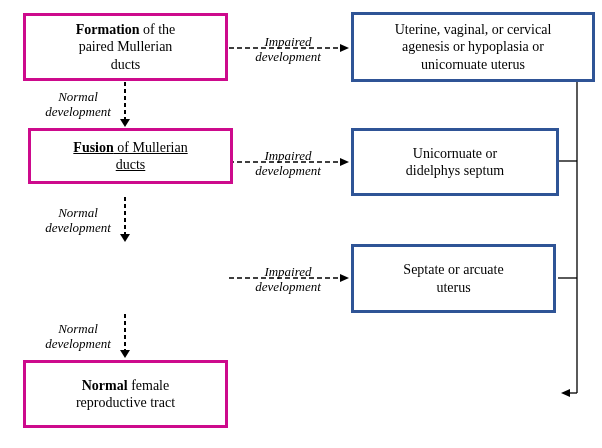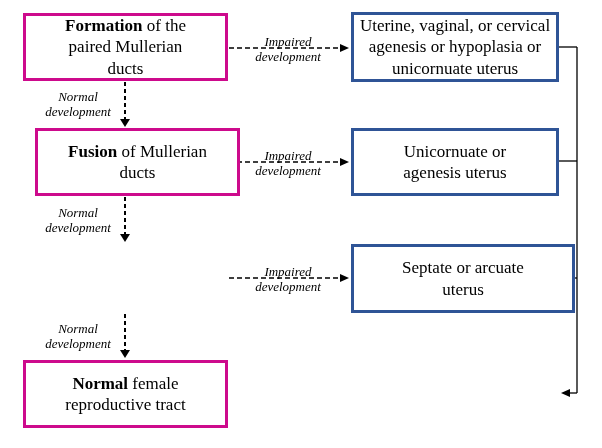--- a/index.html
+++ b/index.html
@@ -17,34 +17,34 @@
     color:var(--text);
     overflow:hidden;
   }
   #connectors{position:absolute;left:0;top:0;width:602px;height:448px;}
   .box{
     position:absolute;
     box-sizing:border-box;
     background:#ffffff;
     display:flex;align-items:center;justify-content:center;
     text-align:center;
-    font-size:17px;line-height:1.25;
+    font-size:14px;line-height:1.25;
     z-index:2;
   }
   .box span{white-space:pre-wrap;}
   .pink{border:3.5px solid var(--pink);}
   .blue{border:3px solid var(--blue);}
   .lead{font-weight:bold;}
   #box-l1{left:23px;top:13px;width:205px;height:68px;}
-  #box-l2{left:35px;top:128px;width:205px;height:68px;}
+  #box-l2{left:28px;top:128px;width:205px;height:56px;text-decoration:underline;}
   #box-l3{left:23px;top:244px;width:205px;height:69px;}
   #box-l4{left:23px;top:360px;width:205px;height:68px;}
-  #box-r1{left:351px;top:12px;width:208px;height:70px;}
+  #box-r1{left:351px;top:12px;width:244px;height:70px;}
   #box-r2{left:351px;top:128px;width:208px;height:68px;}
-  #box-r3{left:351px;top:244px;width:224px;height:69px;}
+  #box-r3{left:351px;top:244px;width:205px;height:69px;}
   #box-r4{left:353px;top:359px;width:206px;height:71px;font-style:italic;}
   .edge-label{
     position:absolute;
     width:96px;
     font-style:italic;
     font-size:13px;line-height:1.15;
     text-align:center;
     white-space:pre-line;
     z-index:3;
   }
@@ -102,21 +102,21 @@
 reproductive tract</span></span>
   </div>
 
   <div class="box blue" id="box-r1">
     <span>Uterine, vaginal, or cervical
 agenesis or hypoplasia or
 unicornuate uterus</span>
   </div>
   <div class="box blue" id="box-r2">
     <span>Unicornuate or
-agenesis uterus</span>
+didelphys septum</span>
   </div>
   <div class="box blue" id="box-r3">
     <span>Septate or arcuate
 uterus</span>
   </div>
 
   <div class="edge-label" id="lbl-n1">Normal
 development</div>
   <div class="edge-label" id="lbl-n2">Normal
 development</div>

